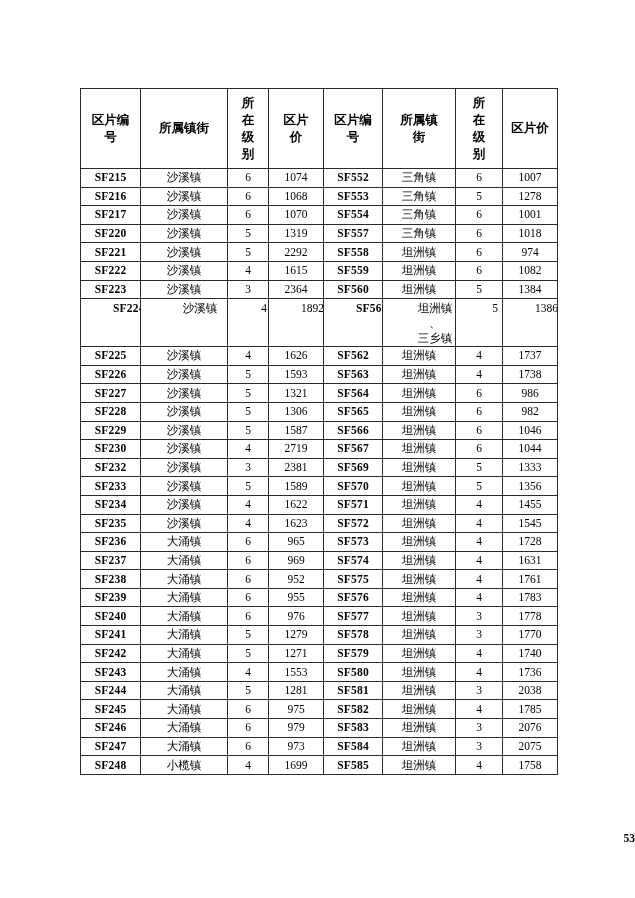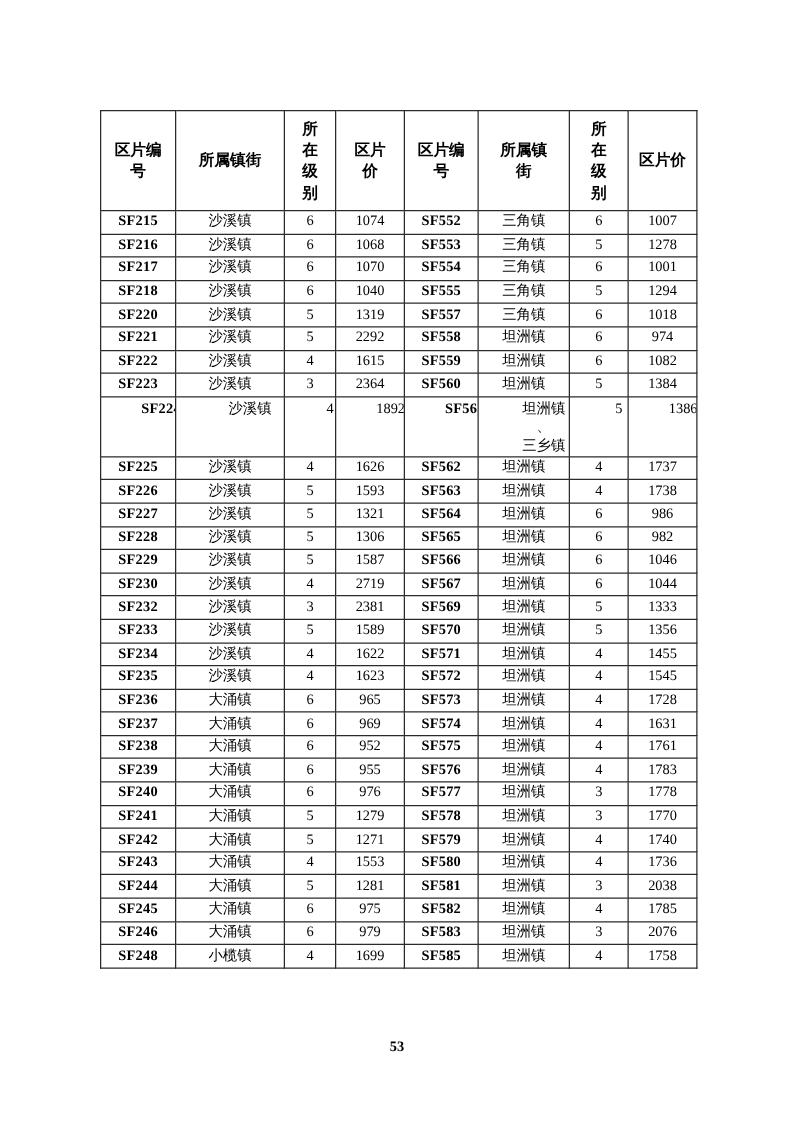--- a/index.html
+++ b/index.html
@@ -64,21 +64,21 @@
   }
   td.code {
     font-weight: bold;
     letter-spacing: 0.2px;
   }
   .page-number {
     position: absolute;
     left: 0;
     top: 832px;
     width: 635px;
-    text-align: center;
+    text-align: right;
     font-size: 11.5px;
     font-weight: bold;
   }
 </style>
 </head>
 <body>
 
 <div class="page">
 
   <table class="zone-table">
@@ -139,30 +139,20 @@
           <td class="code">SF217</td>
           <td>沙溪镇</td>
           <td>6</td>
           <td>1070</td>
           <td class="code">SF554</td>
           <td>三角镇</td>
           <td>6</td>
           <td>1001</td>
         </tr>
         <tr>
-          <td class="code">SF218</td>
-          <td>沙溪镇</td>
-          <td>6</td>
-          <td>1040</td>
-          <td class="code">SF555</td>
-          <td>三角镇</td>
-          <td>5</td>
-          <td>1294</td>
-        </tr>
-        <tr>
           <td class="code">SF220</td>
           <td>沙溪镇</td>
           <td>5</td>
           <td>1319</td>
           <td class="code">SF557</td>
           <td>三角镇</td>
           <td>6</td>
           <td>1018</td>
         </tr>
         <tr>
@@ -409,20 +399,30 @@
         </tr>
         <tr>
           <td class="code">SF246</td>
           <td>大涌镇</td>
           <td>6</td>
           <td>979</td>
           <td class="code">SF583</td>
           <td>坦洲镇</td>
           <td>3</td>
           <td>2076</td>
+        </tr>
+        <tr>
+          <td class="code">SF247</td>
+          <td>大涌镇</td>
+          <td>6</td>
+          <td>973</td>
+          <td class="code">SF584</td>
+          <td>坦洲镇</td>
+          <td>3</td>
+          <td>2075</td>
         </tr>
         <tr>
           <td class="code">SF248</td>
           <td>小榄镇</td>
           <td>4</td>
           <td>1699</td>
           <td class="code">SF585</td>
           <td>坦洲镇</td>
           <td>4</td>
           <td>1758</td>

